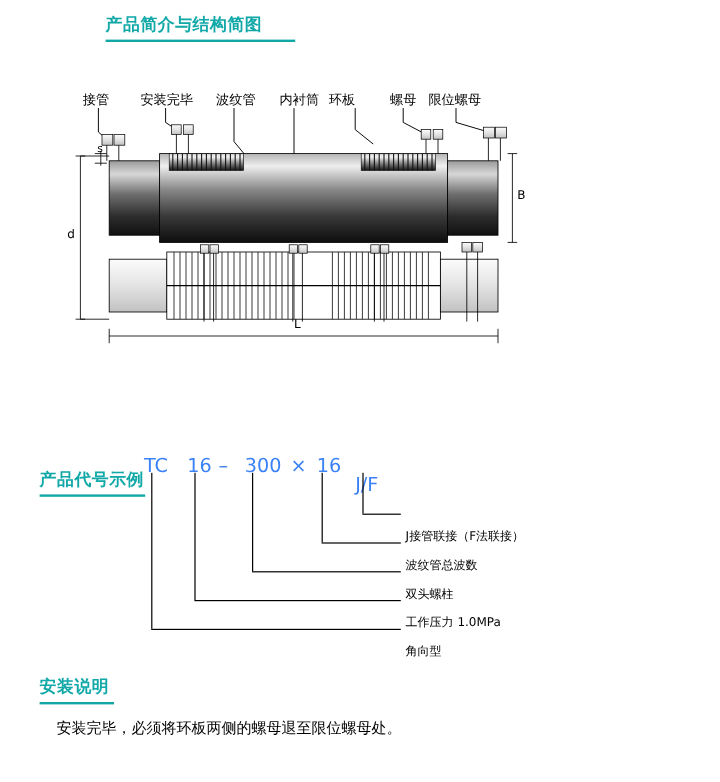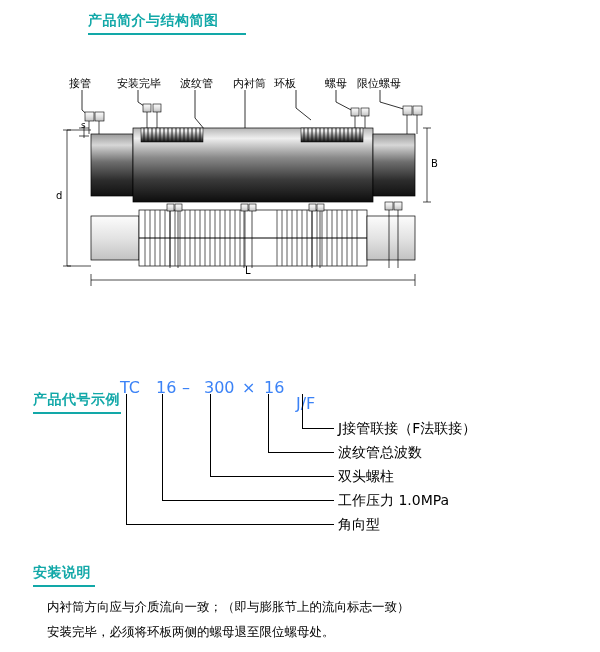--- a/index.html
+++ b/index.html
@@ -71,23 +71,24 @@
     height: 160px;
   }
   .code-token {
     position: absolute;
     font-size: 16px;
     color: #3b82f6;
     white-space: nowrap;
   }
   .code-desc {
     position: absolute;
-    font-size: 14px;
+    font-size: 10px;
     color: #000;
     white-space: nowrap;
+    margin-top: 20px;
   }
   .vline {
     position: absolute;
     width: 1px;
     background: #000;
   }
   .hline {
     position: absolute;
     height: 1px;
     background: #000;
@@ -367,17 +368,16 @@
     <div class="code-desc" style="left:218px; top:114px;">工作压力 1.0MPa</div>
     <div class="code-desc" style="left:218px; top:138px;">角向型</div>
   </div>
 
   <div class="section-title" id="title-3">
     <span>安装说明</span>
     <span class="bar"></span>
   </div>
 
   <div id="notes">
-    <p>内衬筒方向应与介质流向一致；（即与膨胀节上的流向标志一致）</p>
     <p>安装完毕，必须将环板两侧的螺母退至限位螺母处。</p>
   </div>
 
 </div>
 
 </body></html>

